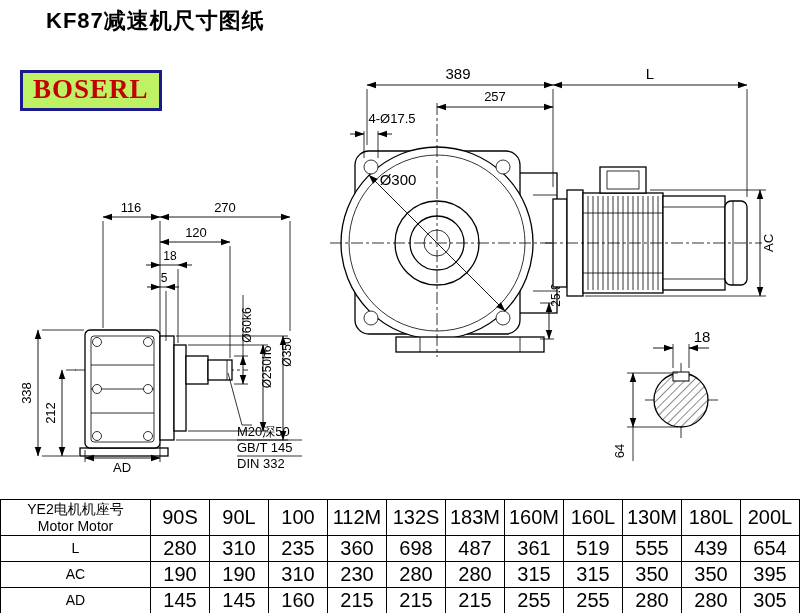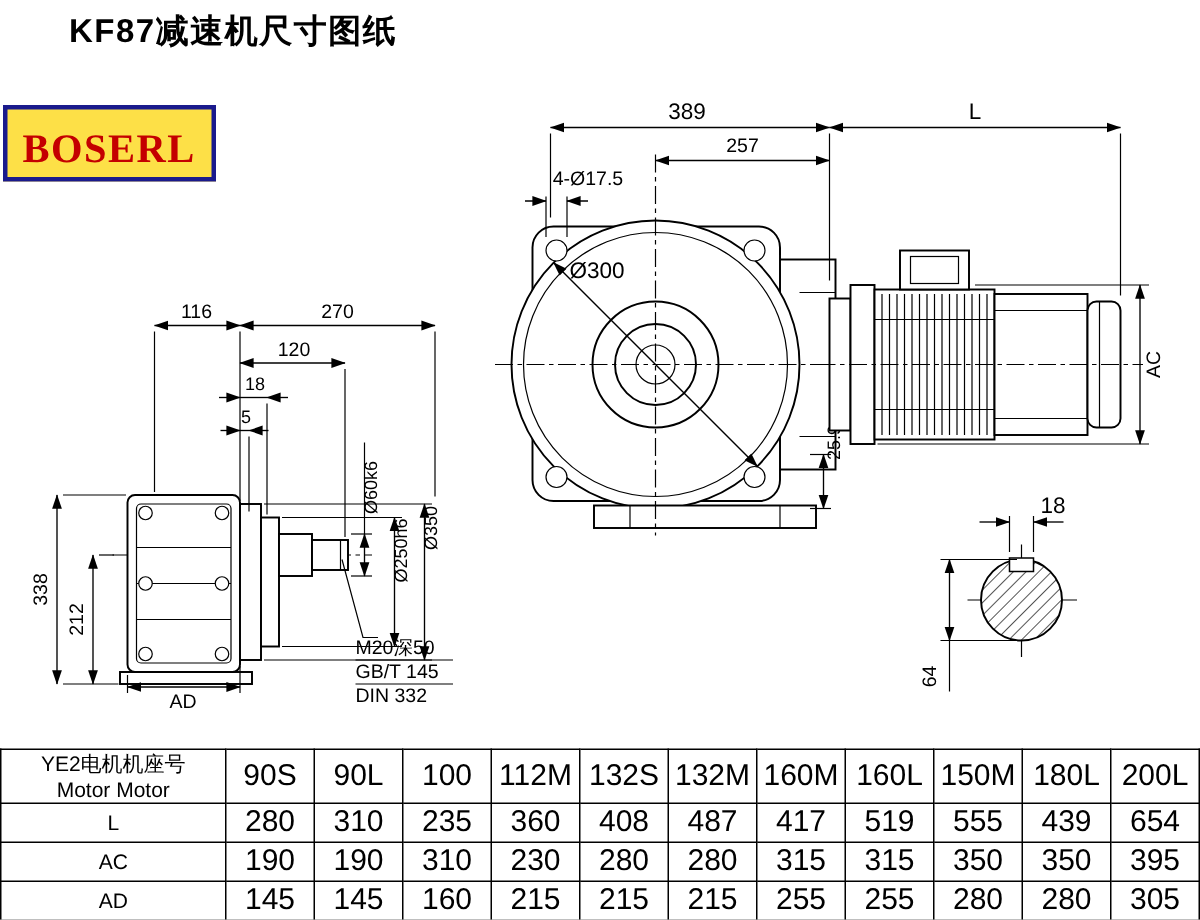--- a/index.html
+++ b/index.html
@@ -10,24 +10,24 @@
     background: #fff;
     font-family: "Liberation Sans", sans-serif;
     overflow: hidden;
     color: #000;
   }
   .title {
     position: absolute; left: 46px; top: 6px;
     font-size: 22px; font-weight: bold; letter-spacing: 1px;
   }
   .logo-box {
-    position: absolute; left: 2px; top: 70px;
+    position: absolute; left: 20px; top: 70px;
     border: 3px solid #1a1a8c;
-    background: #fde047;
-    padding: 11px 10px 3px 10px;
+    background: #bef264;
+    padding: 1px 10px 3px 10px;
     z-index: 5;
   }
   .logo-text {
     font-family: "Liberation Serif", serif;
     font-weight: bold; font-size: 27px; color: #c40000; letter-spacing: 1px;
   }
   svg.drawing { position: absolute; left: 0; top: 55px; }
 
   
   .s13 { stroke: #000; stroke-width: 1.3; }
@@ -258,36 +258,36 @@
     <tr class="hdr">
       <th class="c0">
         <div>YE2电机机座号</div>
         <div>Motor Motor</div>
       </th>
       <th>90S</th>
       <th>90L</th>
       <th>100</th>
       <th>112M</th>
       <th>132S</th>
-      <th>132M</th>
+      <th>183M</th>
       <th>160M</th>
       <th>160L</th>
-      <th>150M</th>
+      <th>130M</th>
       <th>180L</th>
       <th>200L</th>
     </tr>
     <tr class="row">
       <td class="c0">L</td>
       <td>280</td>
       <td>310</td>
       <td>235</td>
       <td>360</td>
-      <td>408</td>
+      <td>698</td>
       <td>487</td>
-      <td>417</td>
+      <td>361</td>
       <td>519</td>
       <td>555</td>
       <td>439</td>
       <td>654</td>
     </tr>
     <tr class="row">
       <td class="c0">AC</td>
       <td>190</td>
       <td>190</td>
       <td>310</td>

